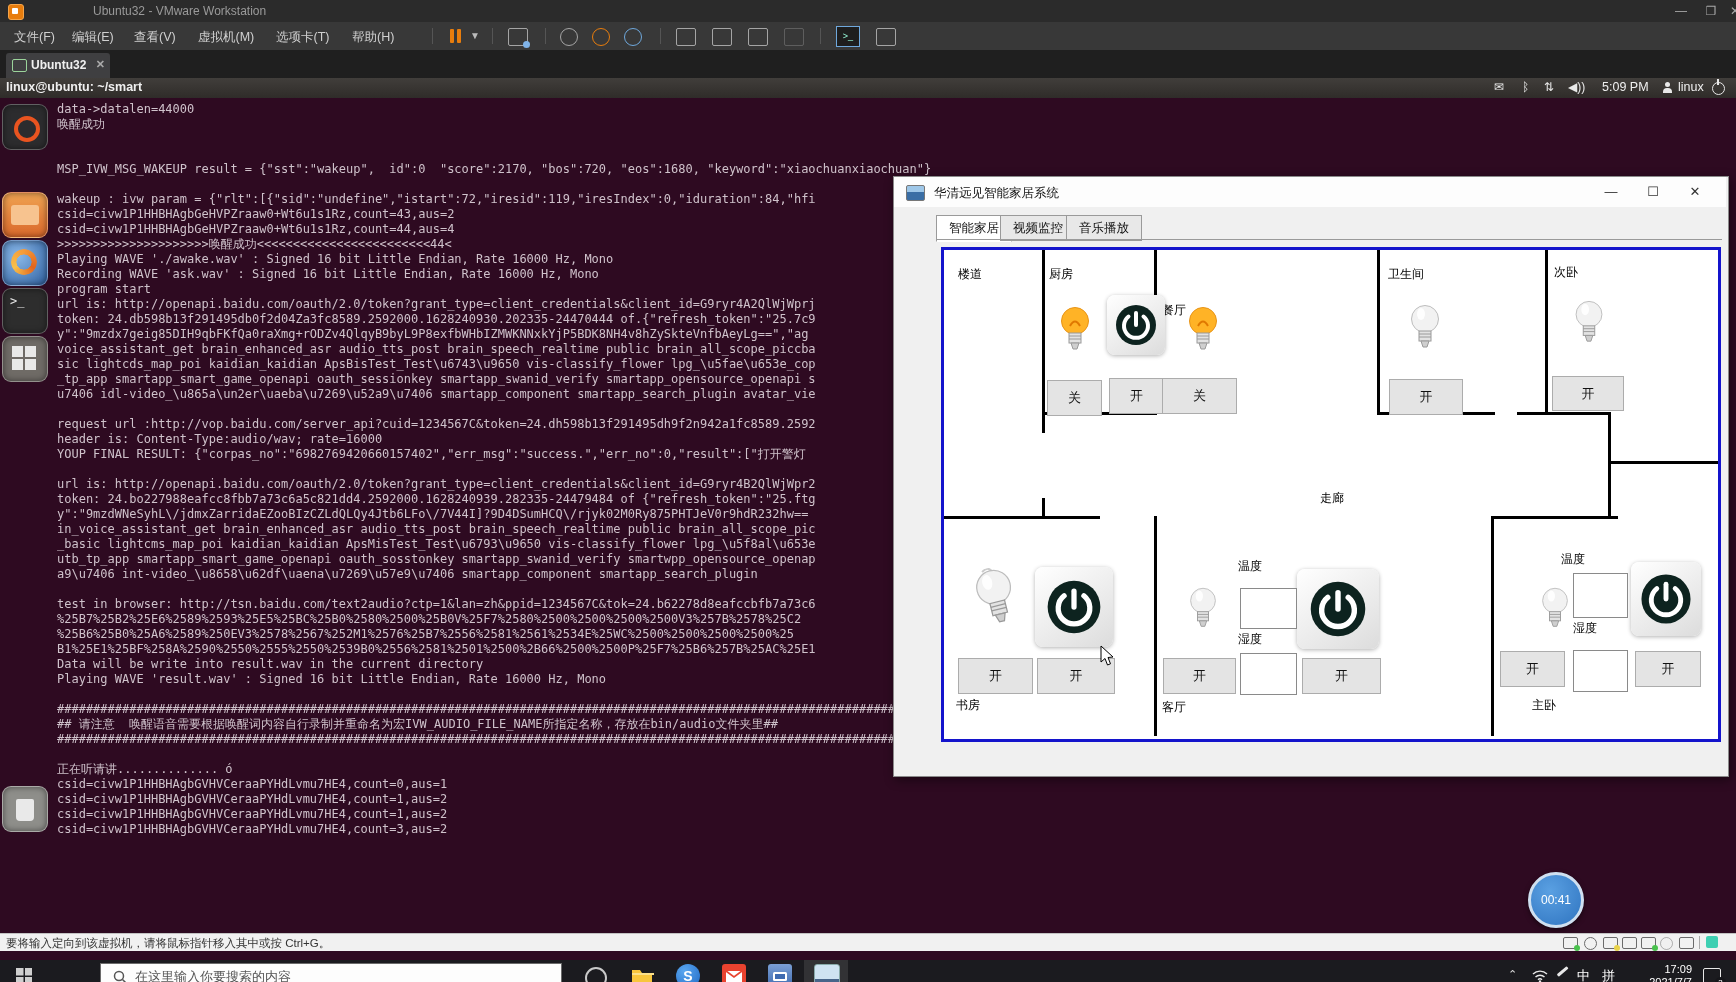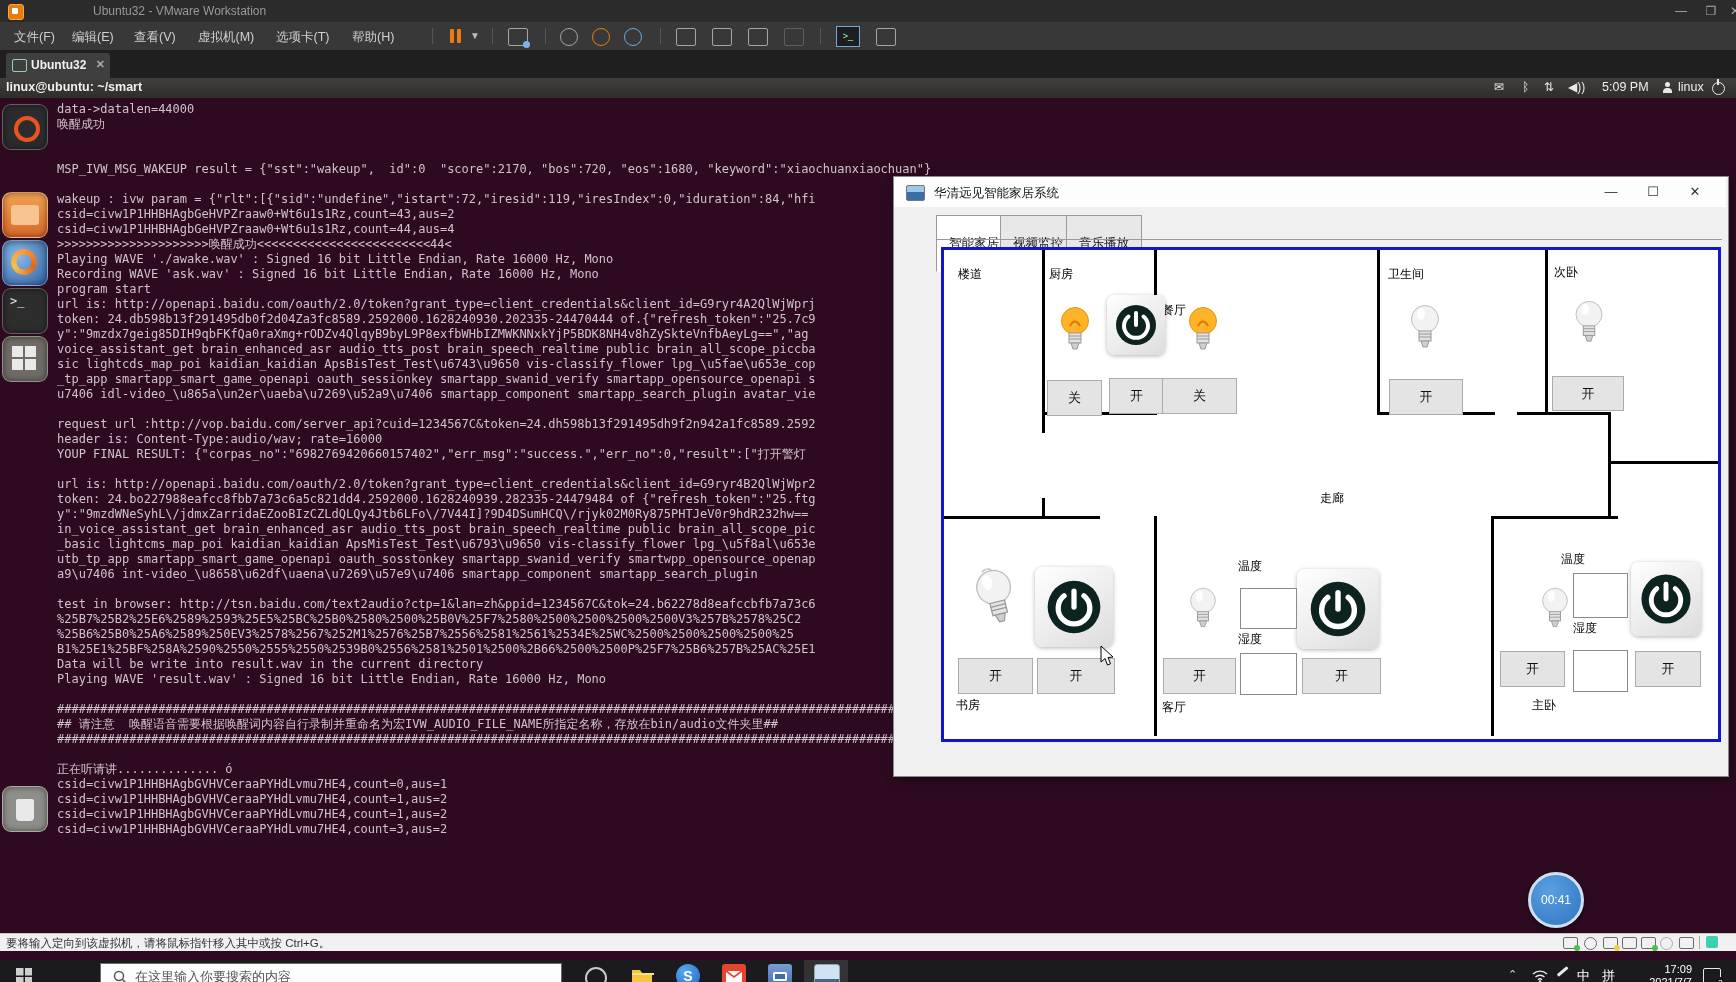--- a/index.html
+++ b/index.html
@@ -55,21 +55,21 @@
      linear-gradient(#fff,#fff) 0 13px/11px 11px no-repeat,linear-gradient(#fff,#fff) 13px 13px/11px 11px no-repeat;opacity:.85;}
   .li-trash{background:#8e8e8a;}
   .li-trash::after{content:"";position:absolute;left:13px;top:12px;width:18px;height:22px;background:#e9e9e9;border-radius:2px 2px 4px 4px;}
   
   .app-win{left:893px;top:176px;width:834px;height:599px;background:#f0f0f0;border:1px solid #8a8a8a;box-shadow:2px 3px 10px rgba(0,0,0,.45);}
   .app-titlebar{left:0;top:0;width:832px;height:30px;background:#fdfdfd;}
   .app-icon{left:12px;top:8px;width:17px;height:14px;background:linear-gradient(#9ec7e8 45%,#3a6ea5 45%);border-radius:2px;border:1px solid #777;}
   .app-title{left:40px;top:8px;font-size:12.5px;color:#111;}
   .app-ctl{top:5px;width:30px;height:21px;text-align:center;line-height:20px;font-size:13px;color:#333;}
   .qtabs{left:0;top:30px;width:832px;height:32px;}
-  .qtab{top:8px;height:24px;padding:15px 12px;font-size:12.5px;color:#111;line-height:24px;background:#e8e8e8;border:1px solid #9a9a9a;}
+  .qtab{top:8px;height:24px;padding:0 12px;font-size:12.5px;color:#111;line-height:24px;background:#e8e8e8;border:1px solid #9a9a9a;}
   .qtab.active{background:#fff;border-bottom:1px solid #fff;height:25px;}
   .pane-line{left:42px;top:62px;width:786px;height:1px;background:#9a9a9a;}
   .plan{left:47px;top:70px;width:774px;height:489px;background:#fff;border:3px solid #1414cc;}
   .wall{position:absolute;background:#000;}
   .room-label{position:absolute;font-size:12px;color:#000;}
   .btn{position:absolute;background:#e4e4e4;border:1px solid #acacac;display:flex;align-items:center;justify-content:center;font-size:13px;color:#111;}
   .tin{position:absolute;background:#fff;border:1px solid #8a8a8a;font-size:13px;padding:0 3px;box-sizing:border-box;}
   .power{position:absolute;background:linear-gradient(145deg,#ffffff,#e7e7e7 70%,#dcdcdc);border-radius:8px;box-shadow:0 1px 4px rgba(0,0,0,.3);display:flex;align-items:center;justify-content:center;}
   .bulb{position:absolute;}
   .flabel{position:absolute;font-size:12px;color:#000;}

